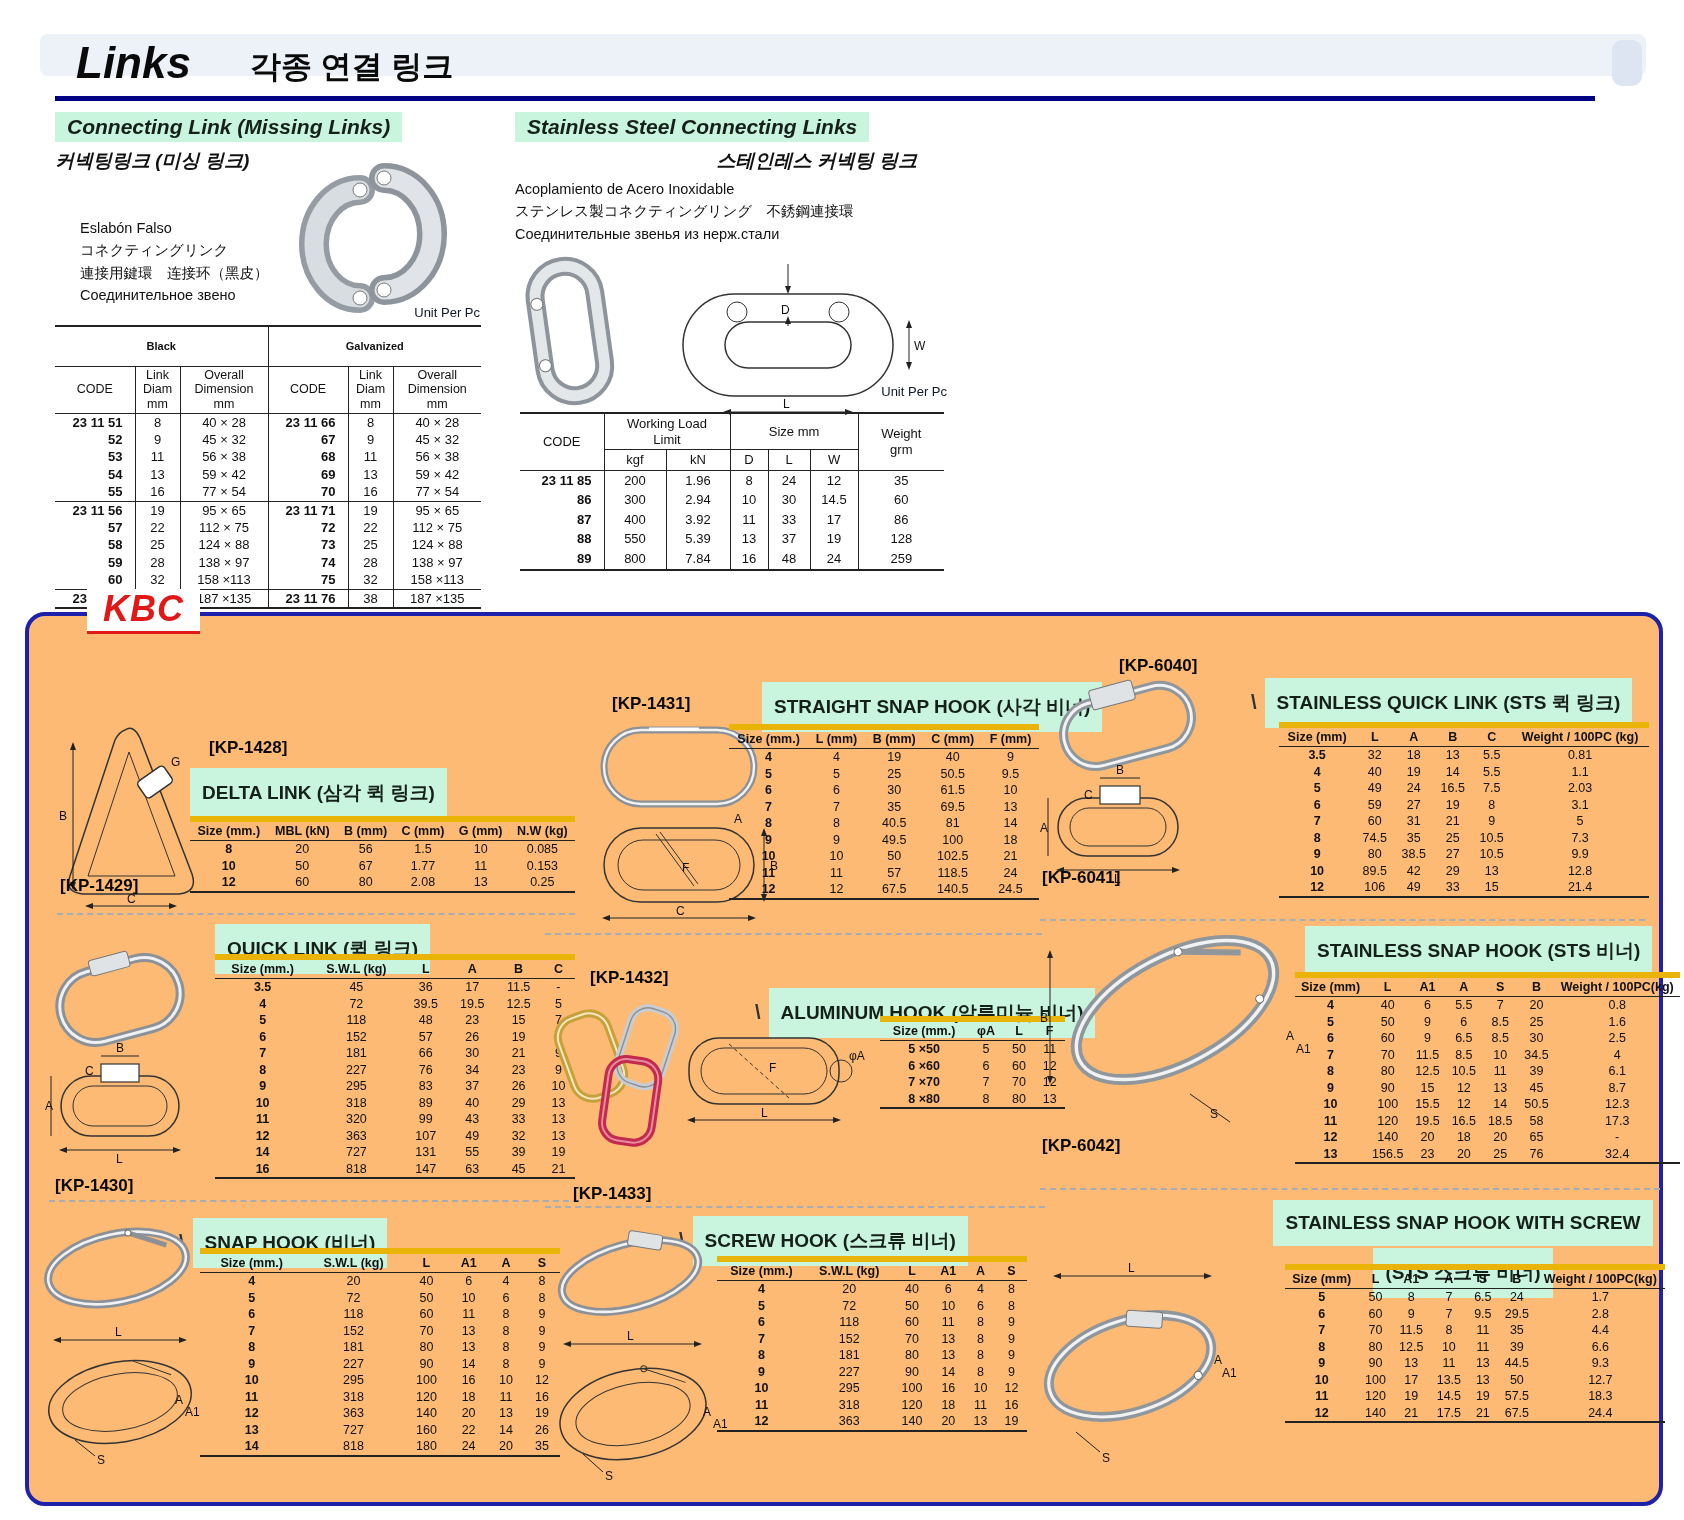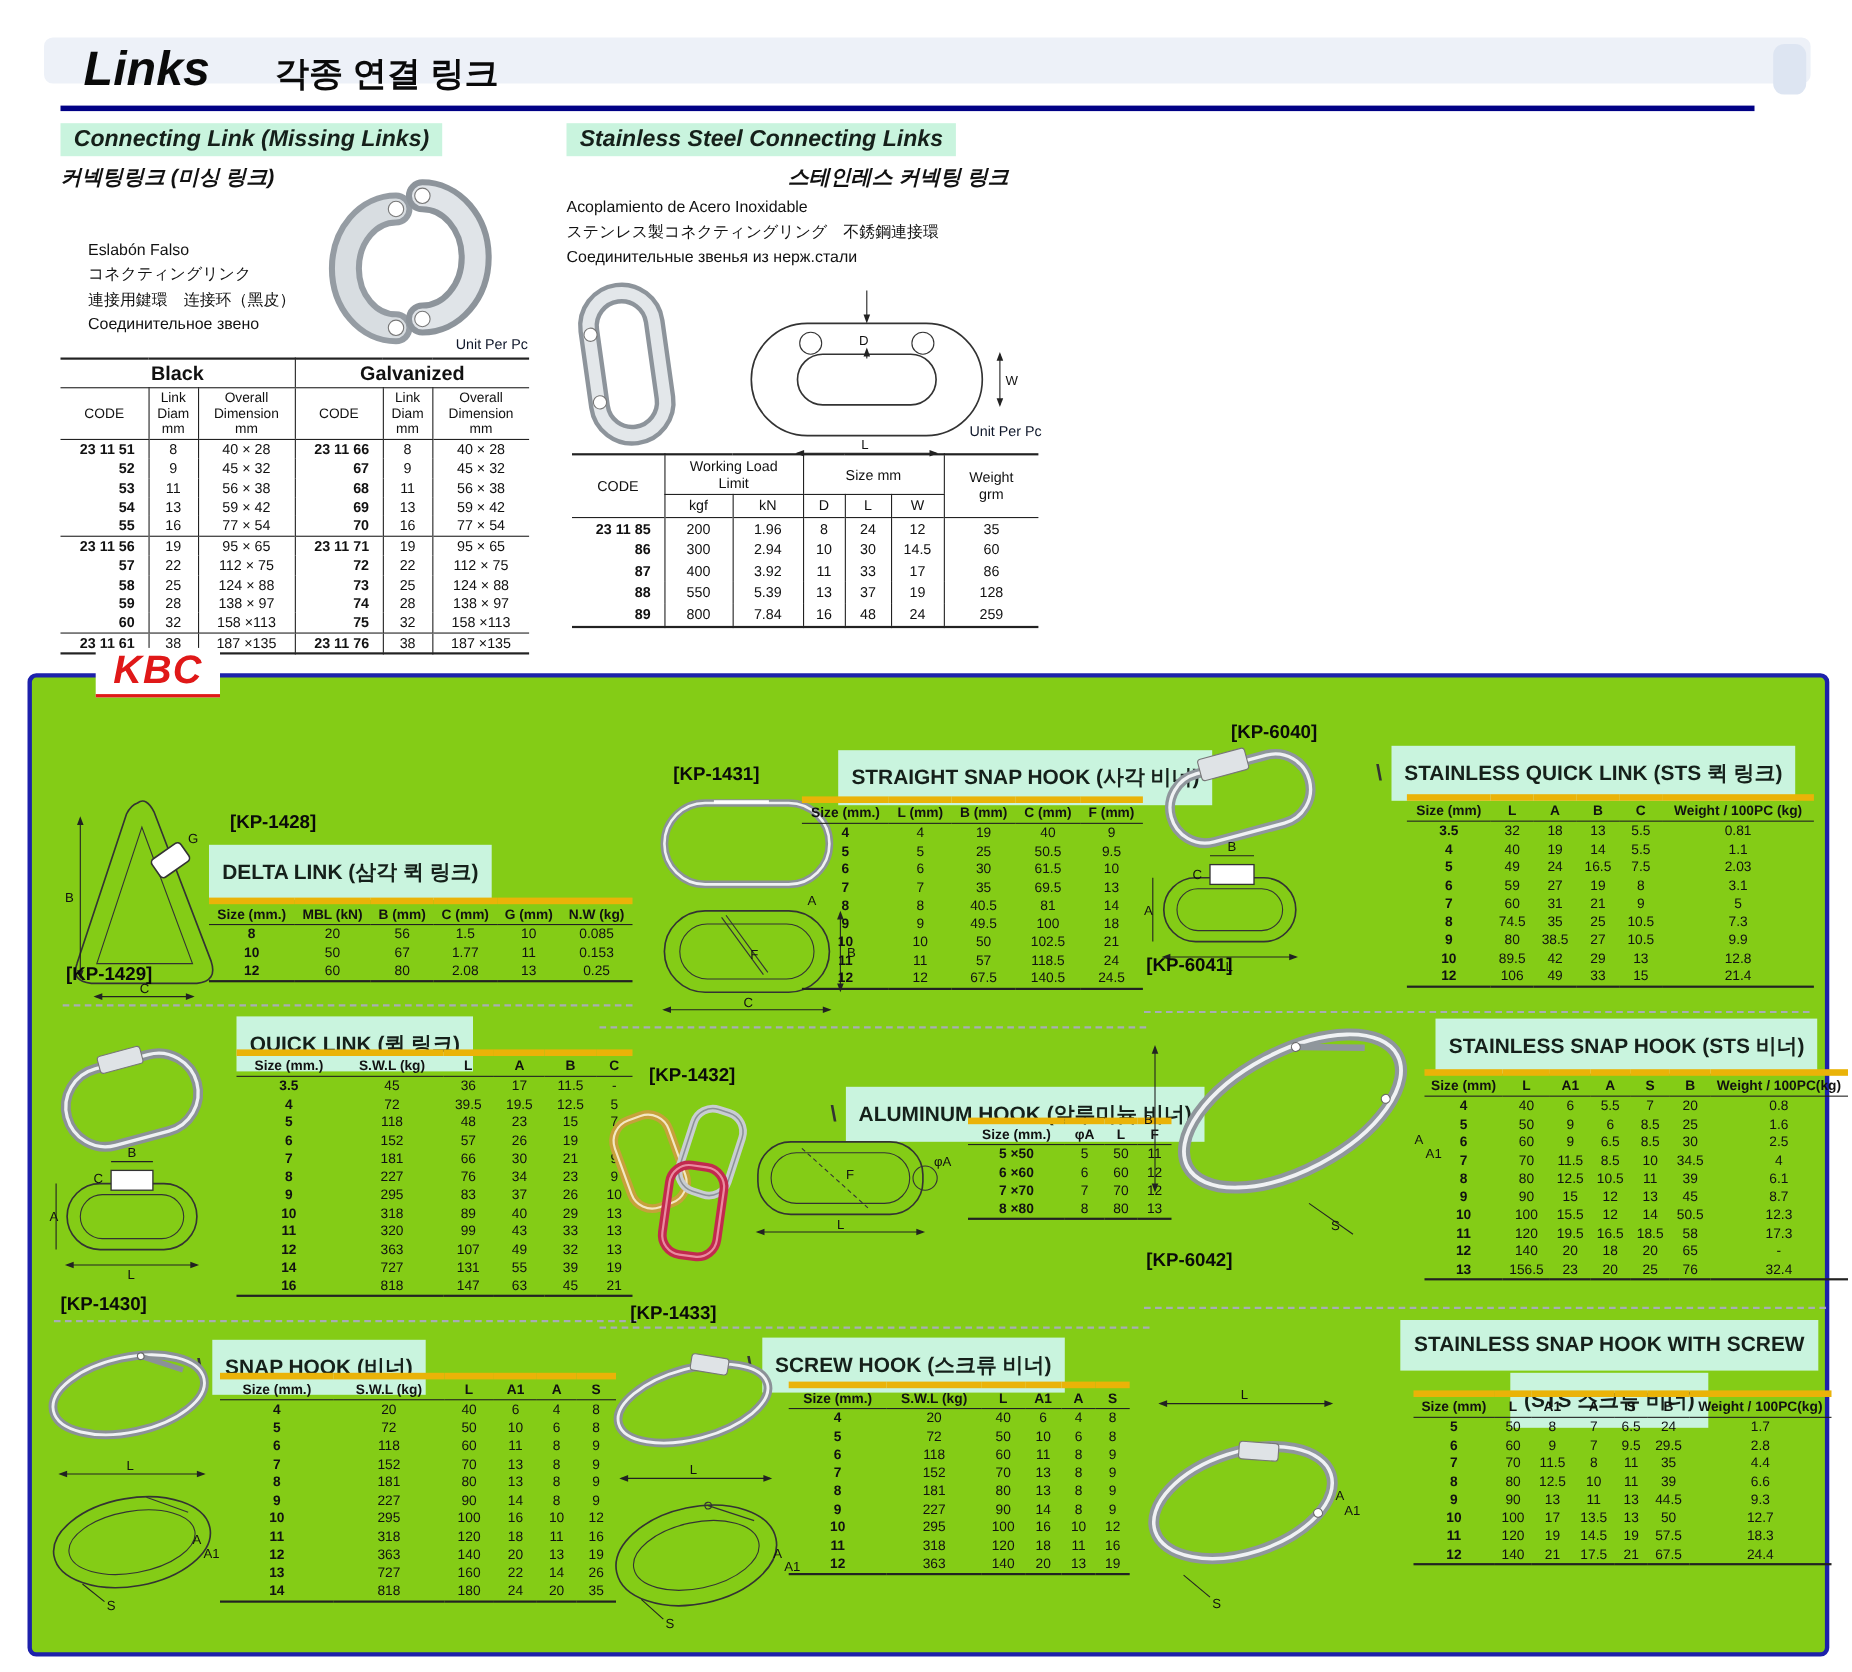--- a/index.html
+++ b/index.html
@@ -17,38 +17,38 @@
   .mint{background:#c9f4de;padding:3px 12px;display:inline-block;color:#15201a;}
   .sec-title .mint{font-size:21px;font-weight:bold;font-style:italic;}
   .sec-sub{font-size:19px;font-style:italic;font-weight:bold;margin-top:6px;}
   .langs{font-size:14.5px;line-height:1.55;}
   .unit{font-size:13px;color:#0f172a;}
 
   
   table{border-collapse:collapse;}
   .cl-table{table-layout:fixed;width:425px;font-size:13px;border-top:2px solid #222;border-bottom:2px solid #222;}
   .cl-table th{font-weight:normal;font-size:12.5px;white-space:pre-line;padding:1px 2px;line-height:1.15;}
-  .cl-table thead tr:first-child th{font-weight:bold;font-size:18px;border-bottom:1px solid #222;padding:2px 0;}
+  .cl-table thead tr:first-child th{font-weight:bold;font-size:11px;border-bottom:1px solid #222;padding:13px 0;}
   .cl-table thead tr:nth-child(2) th{border-bottom:1px solid #222;height:44px;vertical-align:middle;}
   .cl-table th+th,.cl-table td+td{border-left:1px solid #222;}
   .cl-table td{padding:0 4px;text-align:center;line-height:1.34;}
   .cl-table td:nth-child(1),.cl-table td:nth-child(4){font-weight:bold;text-align:right;padding-right:12px;}
   .cl-table tbody tr:nth-child(6) td,.cl-table tbody tr:nth-child(11) td{border-top:1px solid #222;}
   .cl-table col.c-code{width:80px}.cl-table col.c-d{width:45px}.cl-table col.c-dim{width:88px}
 
   .st-table{table-layout:fixed;width:424px;font-size:13px;border-top:2px solid #222;border-bottom:2px solid #222;}
   .st-table th{font-weight:normal;font-size:13px;white-space:pre-line;padding:2px 2px;line-height:1.2;vertical-align:middle;}
   .st-table thead{border-bottom:1px solid #222;}
   .st-table thead tr:first-child th.uline{border-bottom:1px solid #222;}
   .st-table th.bl,.st-table td+td{border-left:1px solid #222;}
   .st-table td{padding:1px 4px;text-align:center;line-height:1.35;}
   .st-table td:first-child{font-weight:bold;text-align:right;padding-right:12px;}
 
   
-  #kbc{position:absolute;left:25px;top:612px;width:1630px;height:886px;border:4px solid #1d21ab;border-radius:8px;background:#84cc16;}
+  #kbc{position:absolute;left:25px;top:612px;width:1630px;height:886px;border:4px solid #1d21ab;border-radius:20px;background:#fdba74;}
   #kbc-logo{position:absolute;left:58px;top:-27px;background:#fff;padding:0 16px 2px 16px;
             color:#e01818;font-size:36px;font-weight:bold;font-style:italic;letter-spacing:1px;
             border-bottom:3px solid #e01818;line-height:1.1;}
   .pcode{position:absolute;font-size:17px;font-weight:bold;color:#0a0a0a;}
   .ptitle{position:absolute;white-space:nowrap;}
   .ptitle .mint{font-size:19px;font-weight:bold;padding:12px 12px;}
   .leader{font-size:20px;font-weight:bold;margin-right:8px;color:#333;}
   .dash{position:absolute;border-top:2px dashed #a8adb4;height:0;}
 
   .kt{position:absolute;font-size:12.5px;border-top:6px solid #eab308;border-bottom:2px solid #222;}

